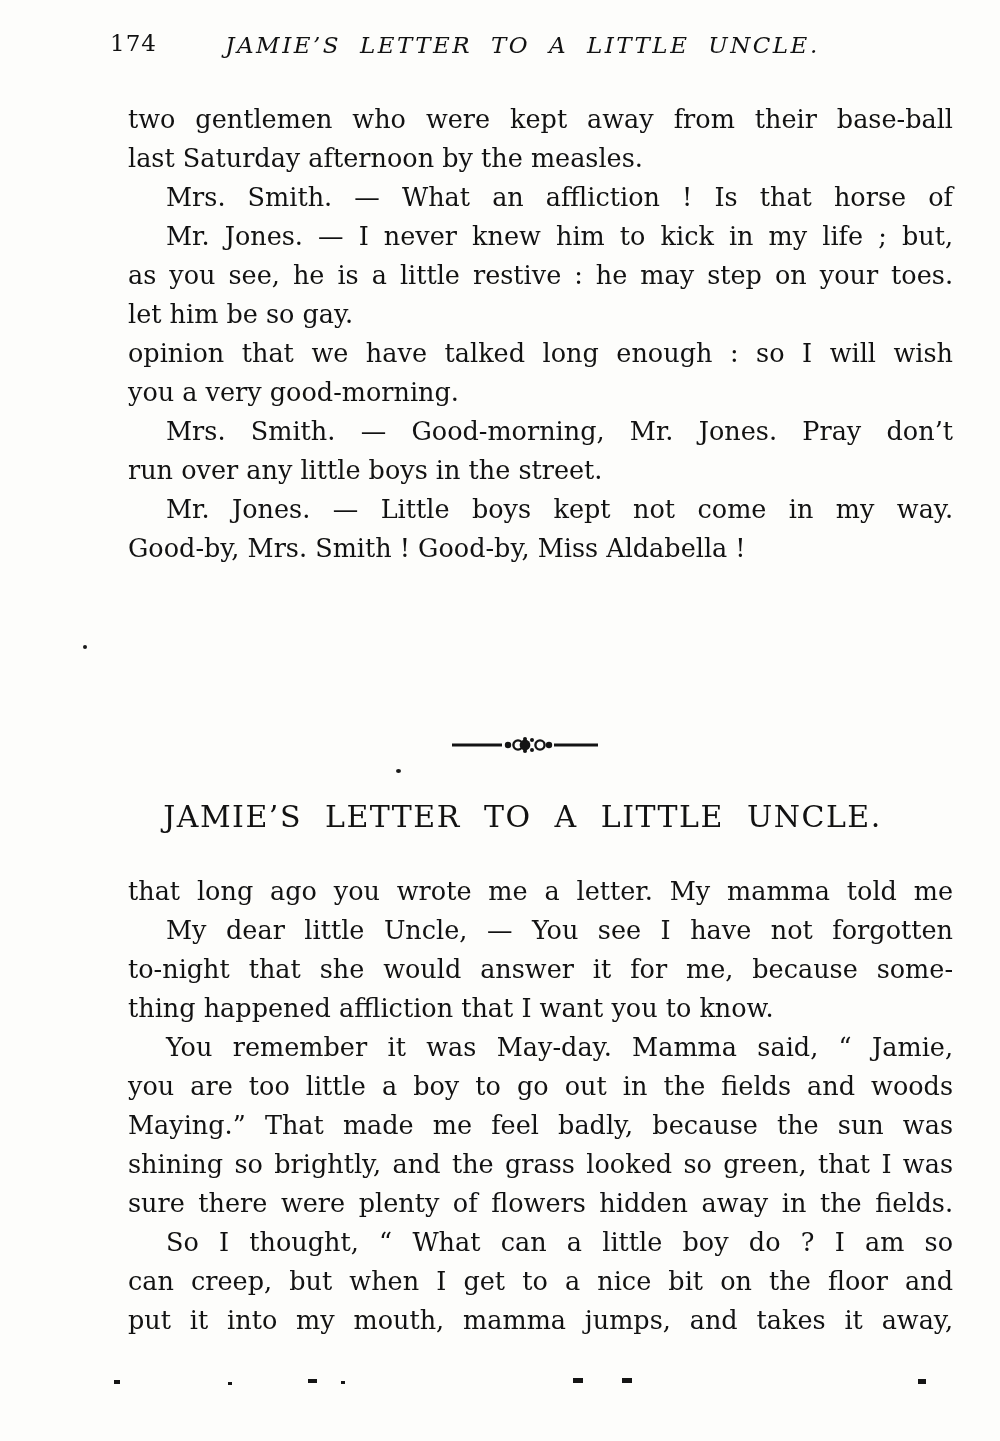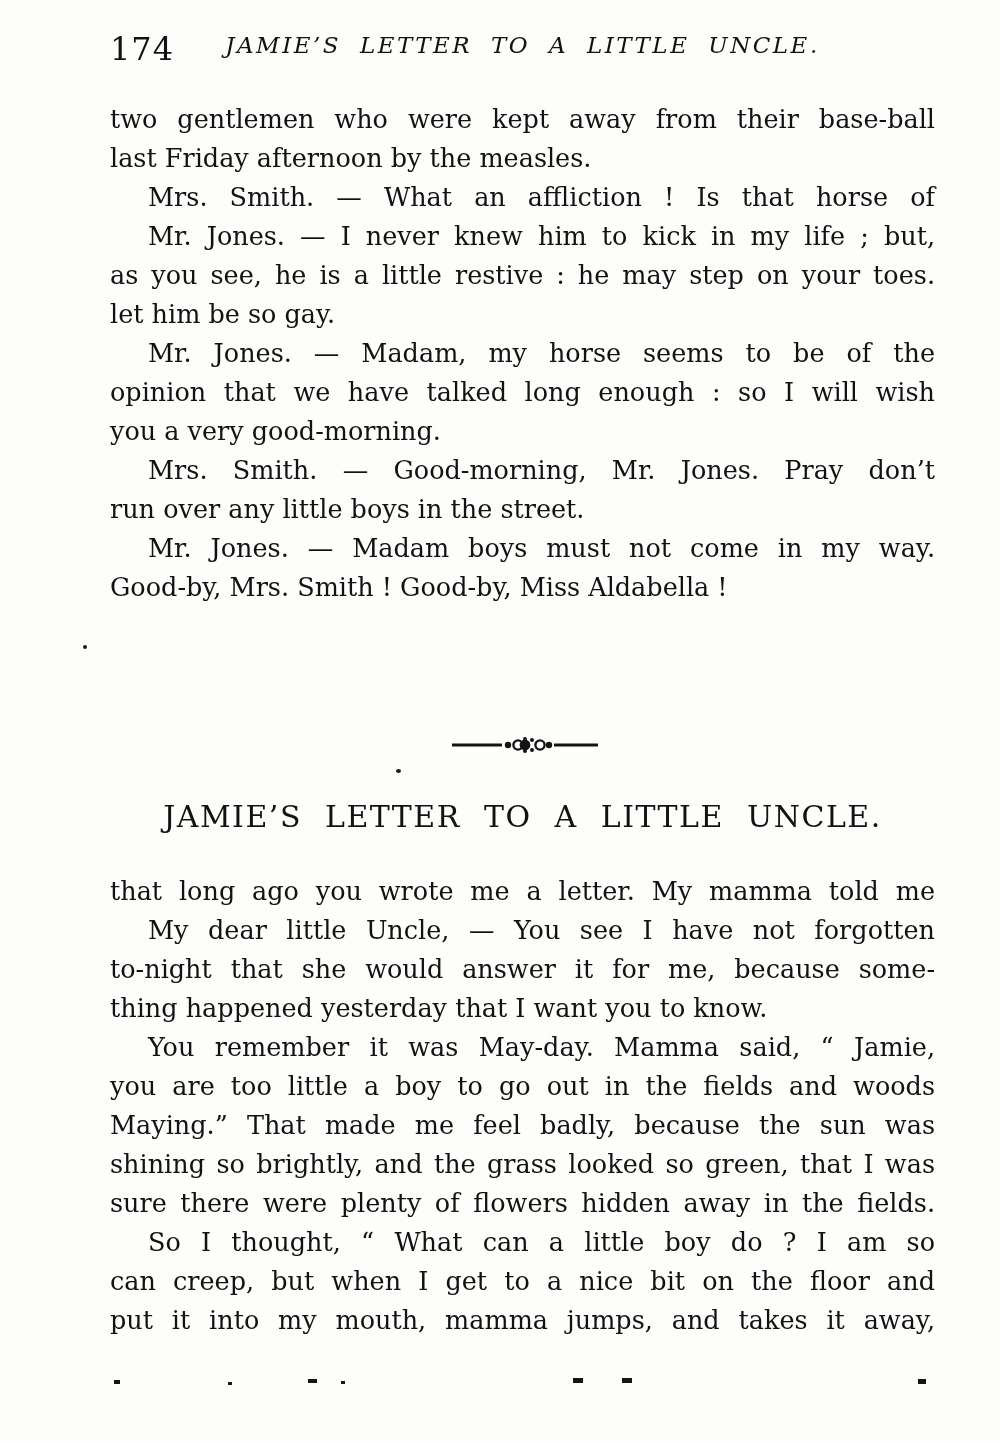--- a/index.html
+++ b/index.html
@@ -5,27 +5,27 @@
   html,body{margin:0;padding:0;}
   body{
     width:1000px;height:1441px;
     background:#fdfdfb;
     color:#121212;
     font-family:"DejaVu Serif", serif;
     position:relative;
     overflow:hidden;
   }
   .pagehead{position:absolute;top:26px;left:110px;width:825px;height:40px;}
-  .pagenum{position:absolute;left:0;top:4px;font-size:32px;letter-spacing:1px;}
+  .pagenum{position:absolute;left:0;top:4px;font-size:23px;letter-spacing:1px;}
   .runhead{
     position:absolute;left:0;right:0;top:6px;text-align:center;
     font-style:italic;font-size:23px;letter-spacing:2.5px;word-spacing:9px;
     font-weight:500;
   }
-  .textblock{position:absolute;left:110px;width:825px;}
+  .textblock{position:absolute;left:128px;width:825px;}
   #dialogue-block{top:100px;}
   #letter-block{top:872px;}
   .line{font-size:25.5px;line-height:39px;height:39px;white-space:normal;overflow:visible;}
   .line.j{text-align:justify;text-align-last:justify;}
   .line.ind{text-indent:38px;}
   .it{}
   .divider{position:absolute;top:734px;left:452px;width:146px;height:22px;}
   .sectiontitle{
     position:absolute;top:799px;left:85px;width:875px;text-align:center;
     font-size:30px;letter-spacing:1.5px;word-spacing:12px;font-weight:500;
@@ -38,37 +38,36 @@
 
 <div>
 
   <div class="pagehead">
     <span class="pagenum">174</span>
     <span class="runhead">JAMIE’S LETTER TO A LITTLE UNCLE.</span>
   </div>
 
   <div class="textblock" id="dialogue-block">
     <div class="line j"><span>two gentlemen who were kept away from their base-ball</span></div>
-    <div class="line"><span>last Friday afternoon by the measles.</span></div>
+    <div class="line"><span>last Saturday afternoon by the measles.</span></div>
 
     <div class="line j ind"><span class="it">Mrs. Smith.</span><span> — What an affliction !   Is that horse of</span></div>
 
     <div class="line j ind"><span class="it">Mr. Jones.</span><span> — I never knew him to kick in my life ; but,</span></div>
     <div class="line j"><span>as you see, he is a little restive : he may step on your toes.</span></div>
 
     <div class="line"><span>let him be so gay.</span></div>
 
-    <div class="line j ind"><span class="it">Mr. Jones.</span><span> — Madam, my horse seems to be of the</span></div>
     <div class="line j"><span>opinion that we have talked long enough : so I will wish</span></div>
     <div class="line"><span>you a very good-morning.</span></div>
 
     <div class="line j ind"><span class="it">Mrs. Smith.</span><span> — Good-morning, Mr. Jones.   Pray don’t</span></div>
     <div class="line"><span>run over any little boys in the street.</span></div>
 
-    <div class="line j ind"><span class="it">Mr. Jones.</span><span> — Madam boys must not come in my way.</span></div>
+    <div class="line j ind"><span class="it">Mr. Jones.</span><span> — Little boys kept not come in my way.</span></div>
     <div class="line"><span>Good-by, Mrs. Smith !   Good-by, Miss Aldabella !</span></div>
   </div>
 
   <div class="divider">
     <svg width="146" height="22" viewBox="0 0 146 22">
       <line x1="0" y1="11" x2="50" y2="11" stroke="#141414" stroke-width="3"></line>
       <circle cx="56" cy="11" r="3.2" fill="#141414"></circle>
       <circle cx="66" cy="11" r="4.6" fill="none" stroke="#141414" stroke-width="2.4"></circle>
       <circle cx="73" cy="5" r="2" fill="#141414"></circle>
       <circle cx="73" cy="17" r="2" fill="#141414"></circle>
@@ -80,21 +79,21 @@
       <line x1="102" y1="11" x2="146" y2="11" stroke="#141414" stroke-width="3"></line>
     </svg>
   </div>
 
   <div class="sectiontitle">JAMIE’S LETTER TO A LITTLE UNCLE.</div>
 
   <div class="textblock" id="letter-block">
     <div class="line j"><span>that long ago you wrote me a letter.  My mamma told me</span></div>
     <div class="line j ind"><span class="it">My dear little Uncle,</span><span> — You see I have not forgotten</span></div>
     <div class="line j"><span>to-night that she would answer it for me, because some-</span></div>
-    <div class="line"><span>thing happened yesterday that I want you to know.</span></div>
+    <div class="line"><span>thing happened affliction that I want you to know.</span></div>
 
     <div class="line j ind"><span>You remember it was May-day.  Mamma said, “ Jamie,</span></div>
     <div class="line j"><span>you are too little a boy to go out in the fields and woods</span></div>
     <div class="line j"><span>Maying.”   That made me feel badly, because the sun was</span></div>
     <div class="line j"><span>shining so brightly, and the grass looked so green, that I was</span></div>
     <div class="line j"><span>sure there were plenty of flowers hidden away in the fields.</span></div>
 
     <div class="line j ind"><span>So I thought, “ What can a little boy do ?   I am so</span></div>
     <div class="line j"><span>can creep, but when I get to a nice bit on the floor and</span></div>
     <div class="line j"><span>put it into my mouth, mamma jumps, and takes it away,</span></div>

